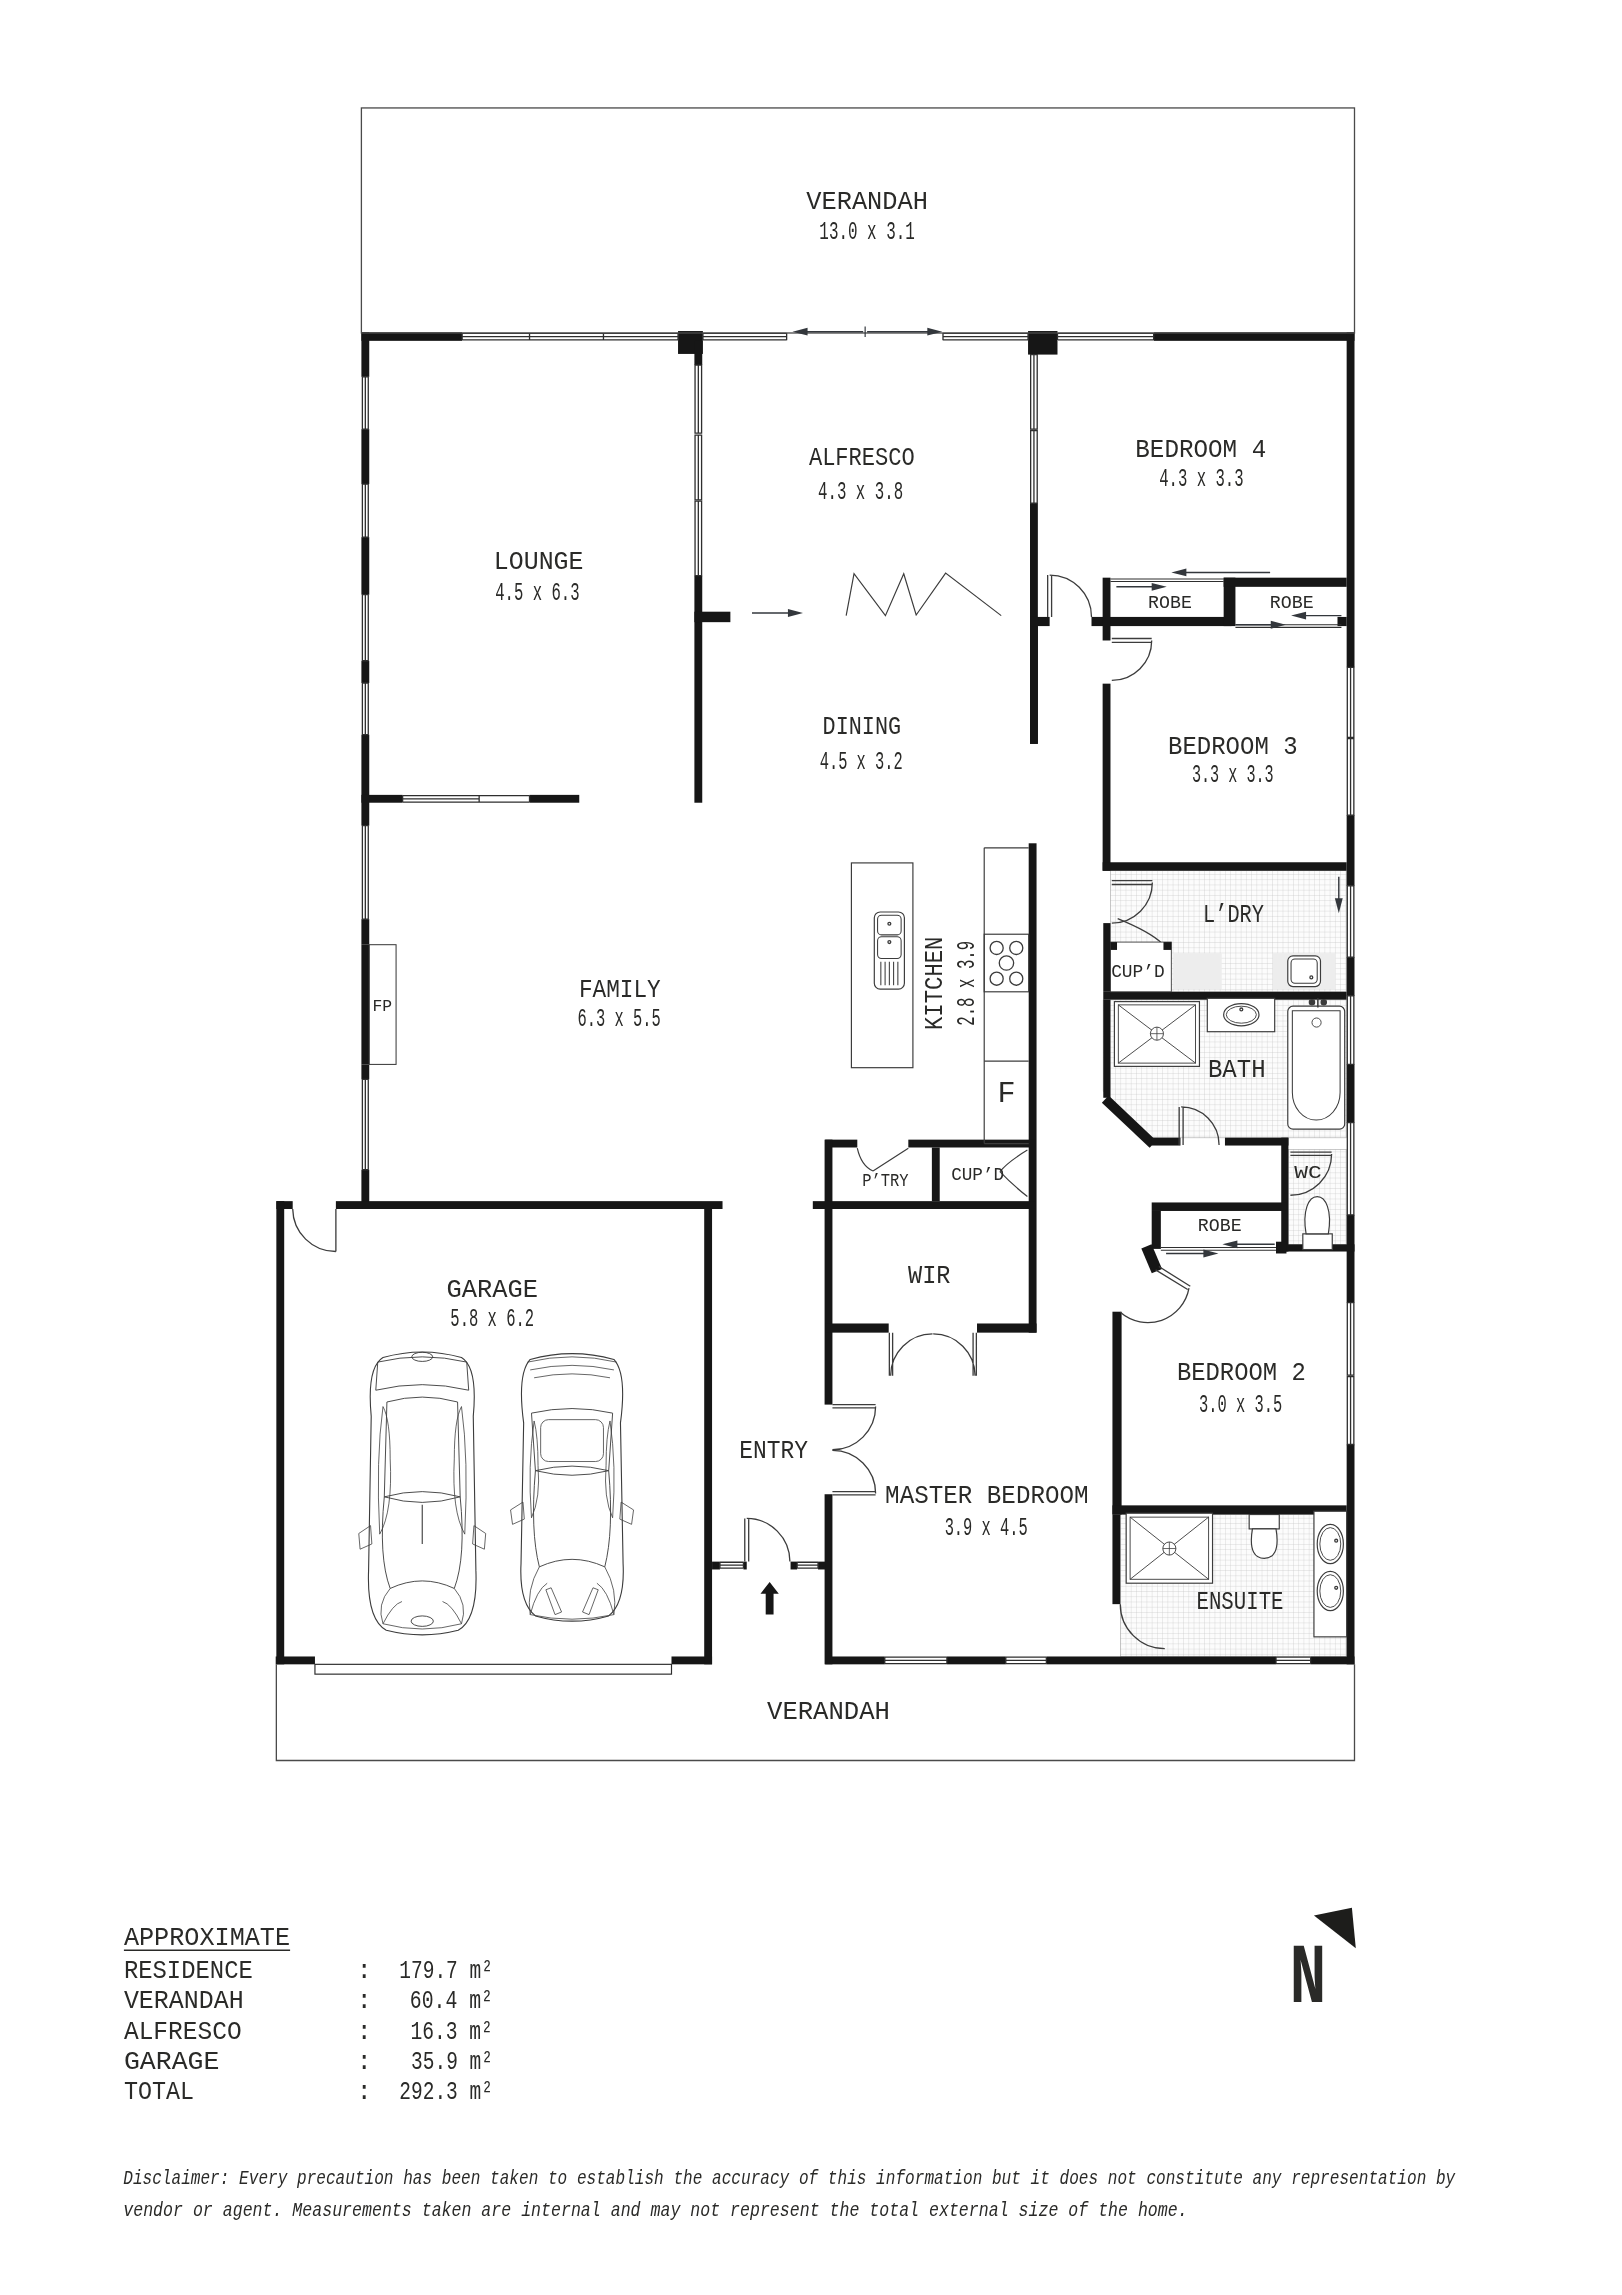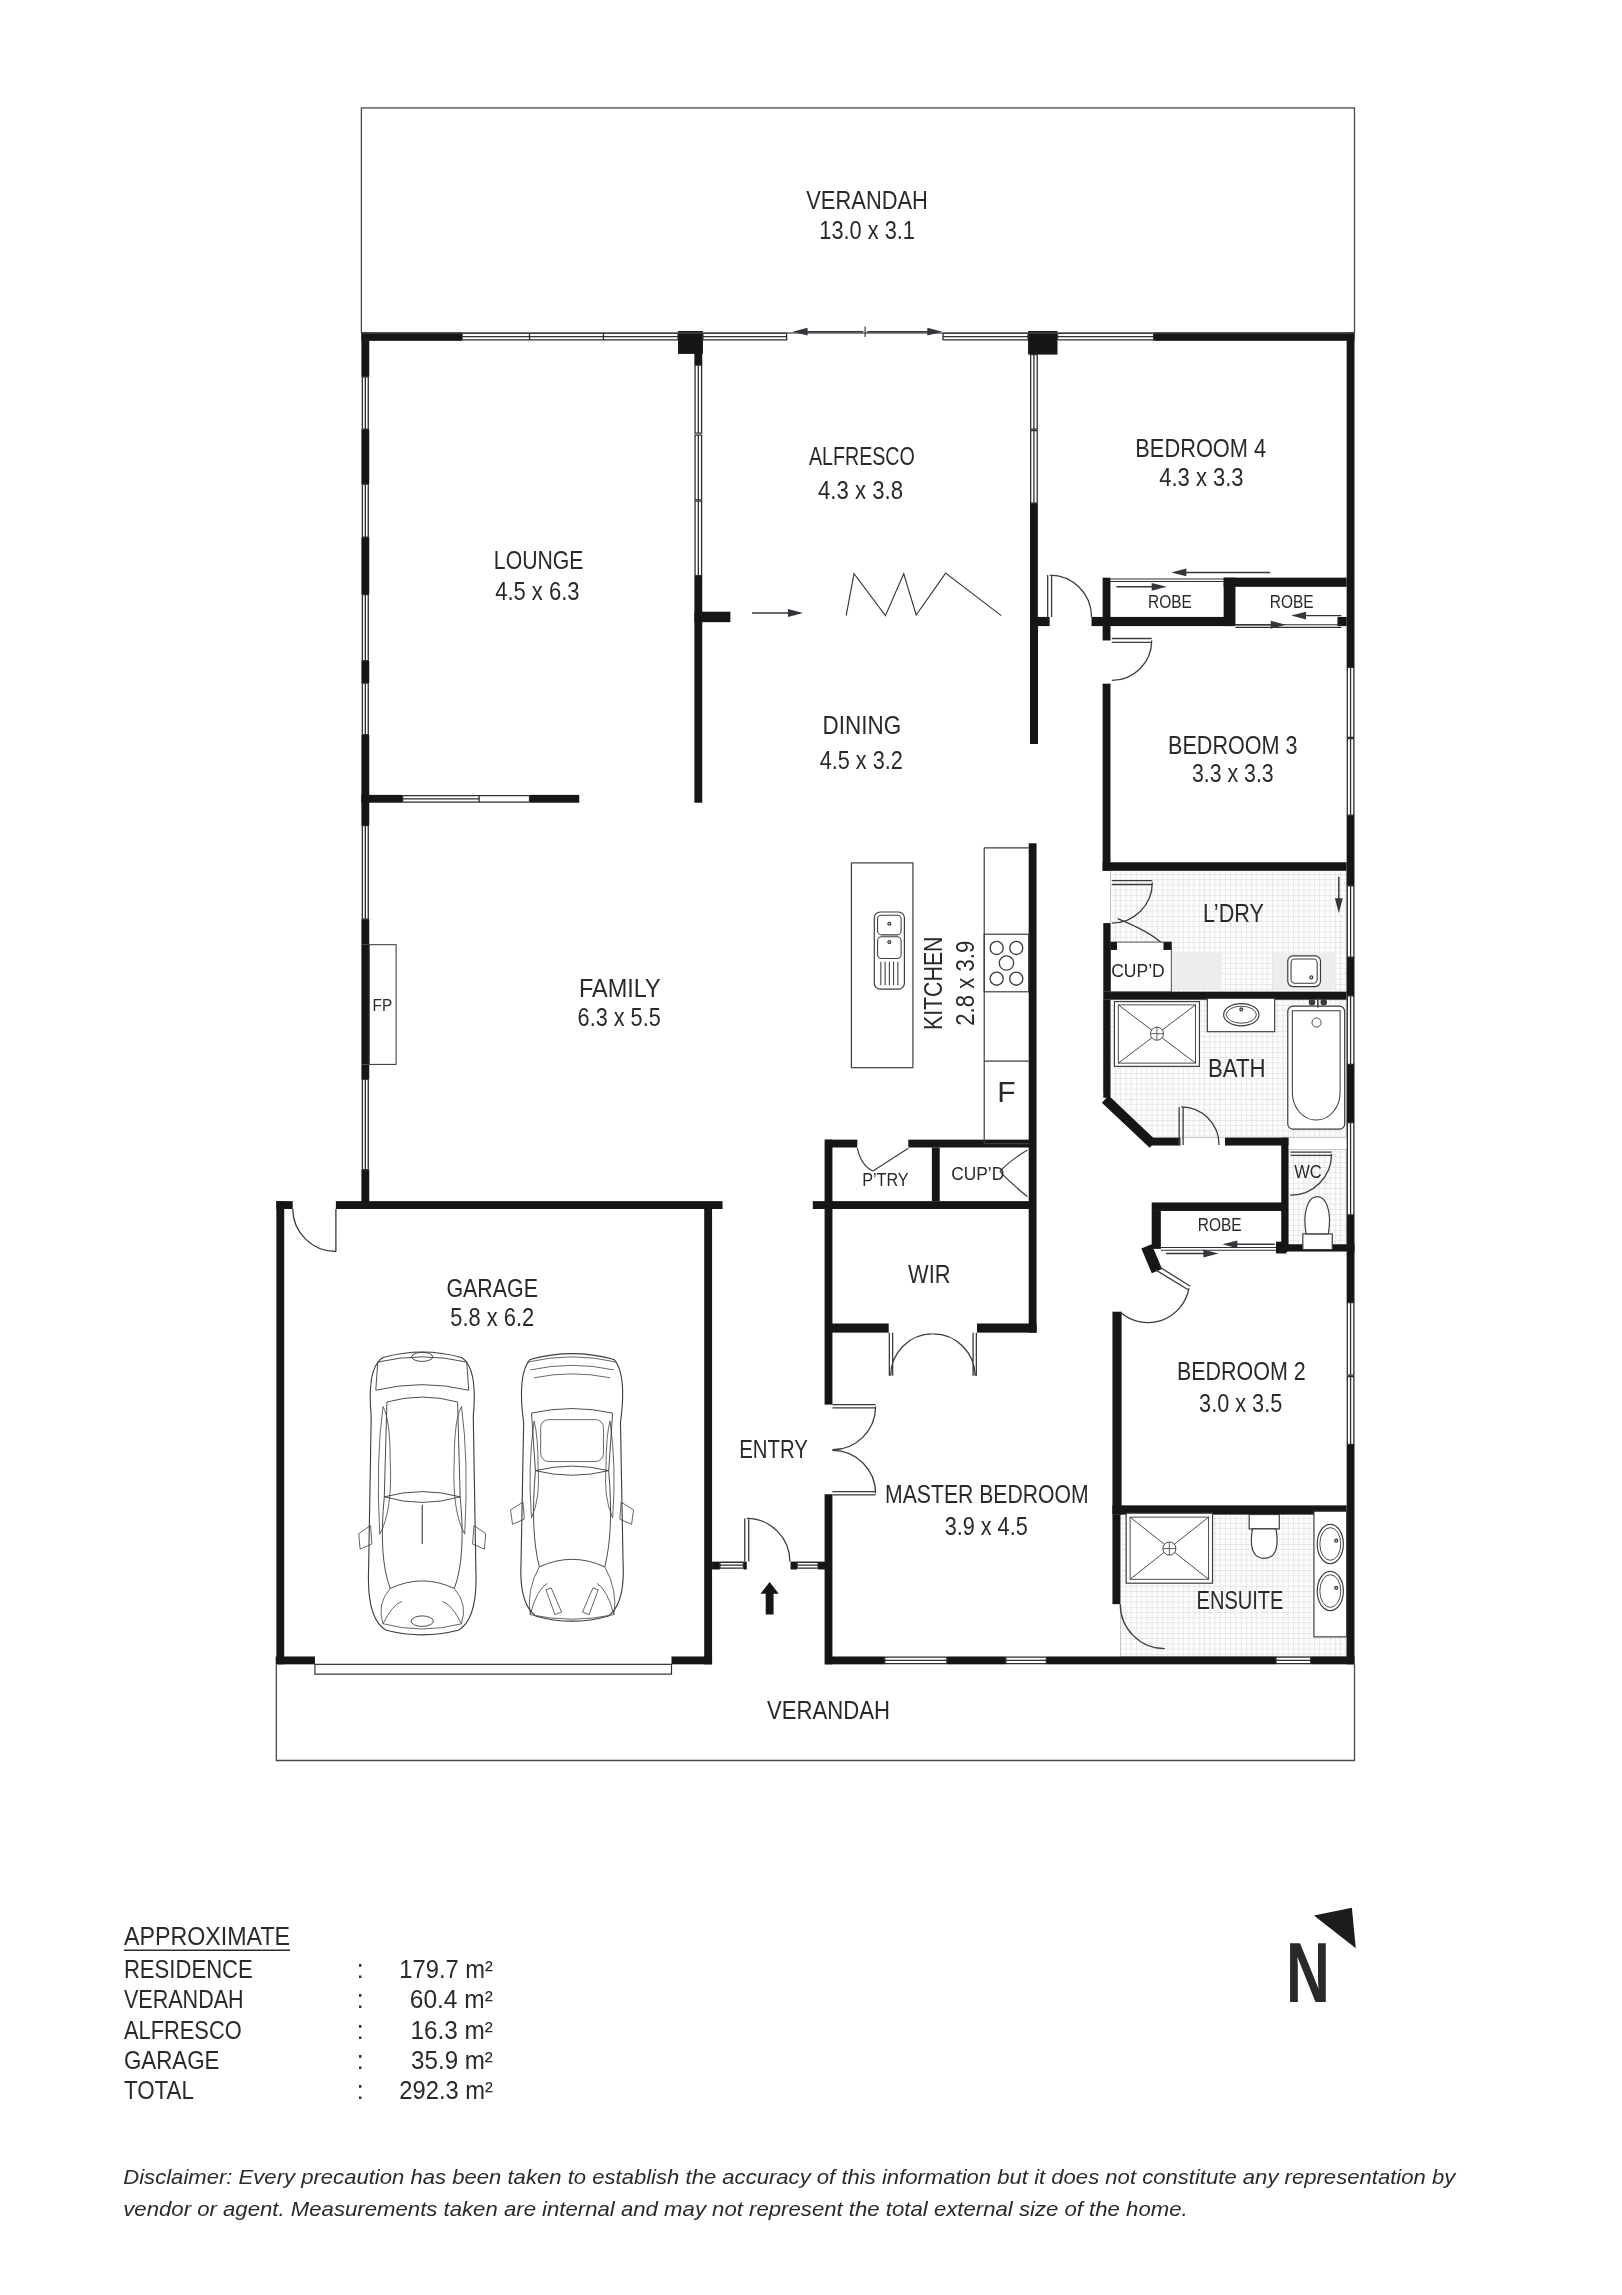--- a/index.html
+++ b/index.html
@@ -1,16 +1,16 @@
 <!DOCTYPE html>
 <html style="font-size:10.5px"><head>
 <meta charset="utf-8">
 <style>
   html,body{margin:0;padding:0;background:#ffffff;}
-  .page{width:1623px;height:2295px;position:relative;font-family:Liberation Sans, sans-serif;}
+  .page{width:1623px;height:2295px;position:relative;font-family:Liberation Mono, monospace;}
   svg{position:absolute;top:0;left:0;}
   text{fill:#2a2a28;}
 </style>
 </head>
 <body>
 <div class="page">
 <svg width="1623" height="2295" viewBox="0 0 2480 3508">
 <defs>
 <pattern id="tiles" width="8" height="8" patternUnits="userSpaceOnUse">
   <rect width="8" height="8" fill="#fcfcfc"></rect>

